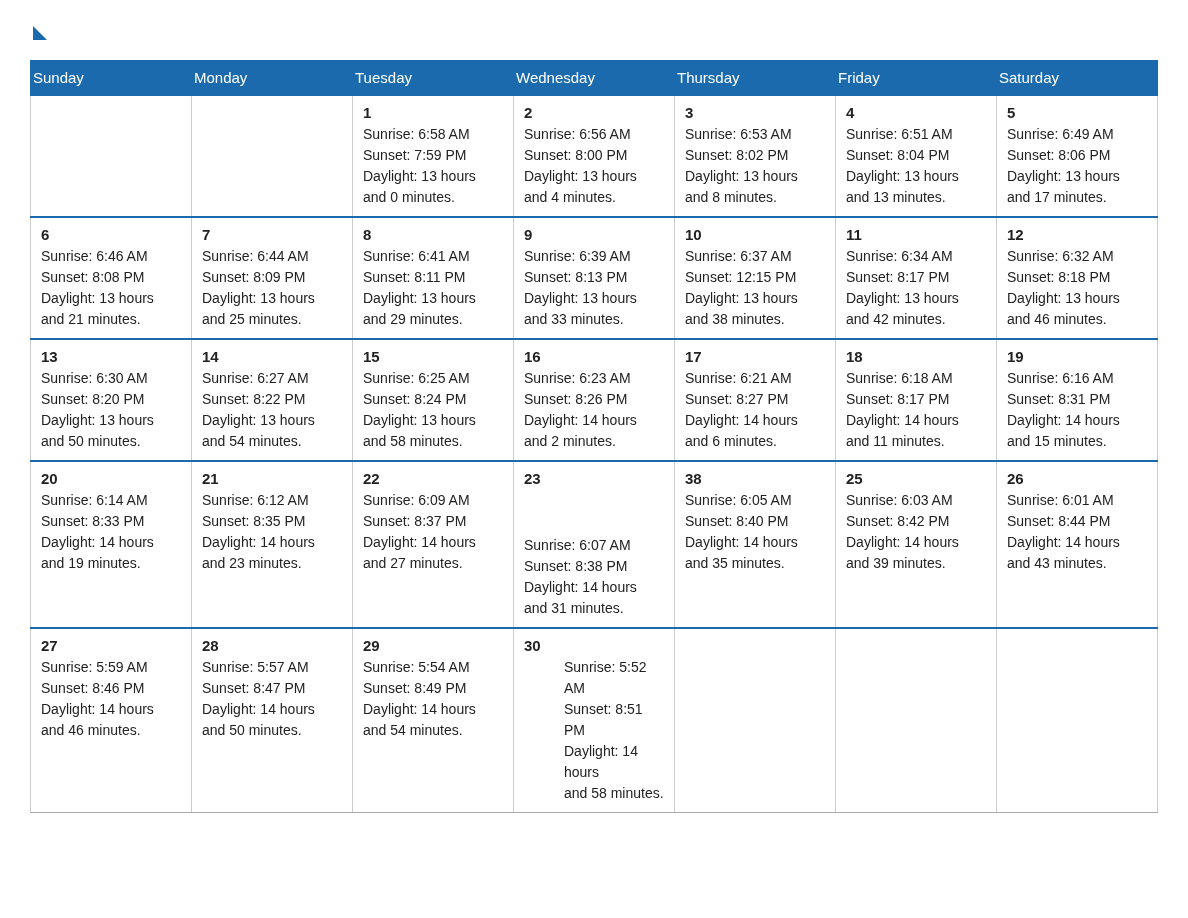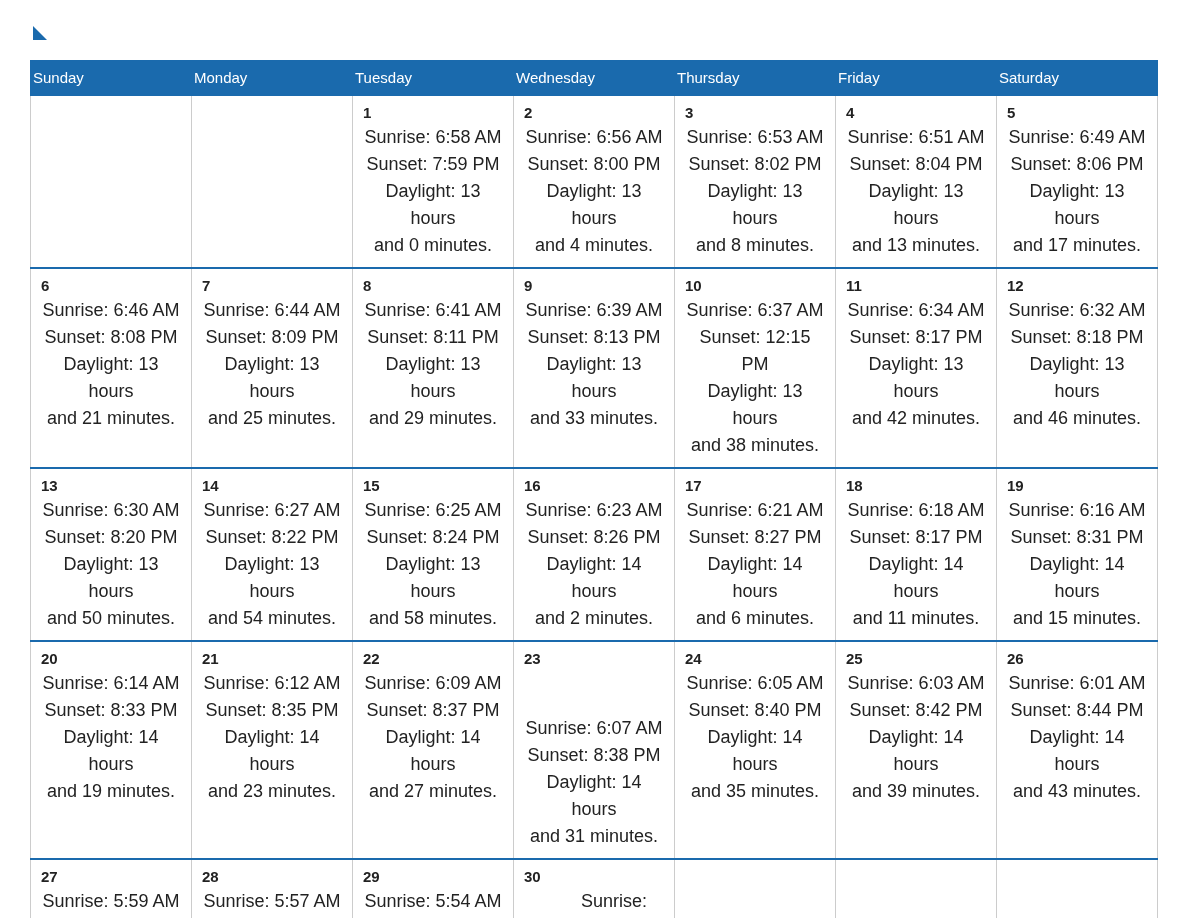--- a/index.html
+++ b/index.html
@@ -106,24 +106,23 @@
 
     .day-number {
       font-size: 15px;
       font-weight: bold;
       color: #222;
       display: block;
       margin-bottom: 3px;
     }
 
     .day-info {
-      font-size: 18px;
+      font-size: 14px;
       color: #222;
       line-height: 1.5;
-      text-align: center;
     }
 
     .empty-cell {
       border-top: 2px solid #1a6aad;
       background: #fff;
     }
 
     tr:last-child td {
       border-bottom: 1px solid #aaa;
     }
@@ -324,21 +323,21 @@
 and 27 minutes.</div>
         </td>
         <td>
           <span class="day-number">23</span>
           <div class="day-info" style="white-space: pre-line; margin-top: 48px;">Sunrise: 6:07 AM
 Sunset: 8:38 PM
 Daylight: 14 hours
 and 31 minutes.</div>
         </td>
         <td>
-          <span class="day-number">24</span>
+          <span class="day-number">38</span>
           <div class="day-info" style="white-space: pre-line;">Sunrise: 6:05 AM
 Sunset: 8:40 PM
 Daylight: 14 hours
 and 35 minutes.</div>
         </td>
         <td>
           <span class="day-number">25</span>
           <div class="day-info" style="white-space: pre-line;">Sunrise: 6:03 AM
 Sunset: 8:42 PM
 Daylight: 14 hours

